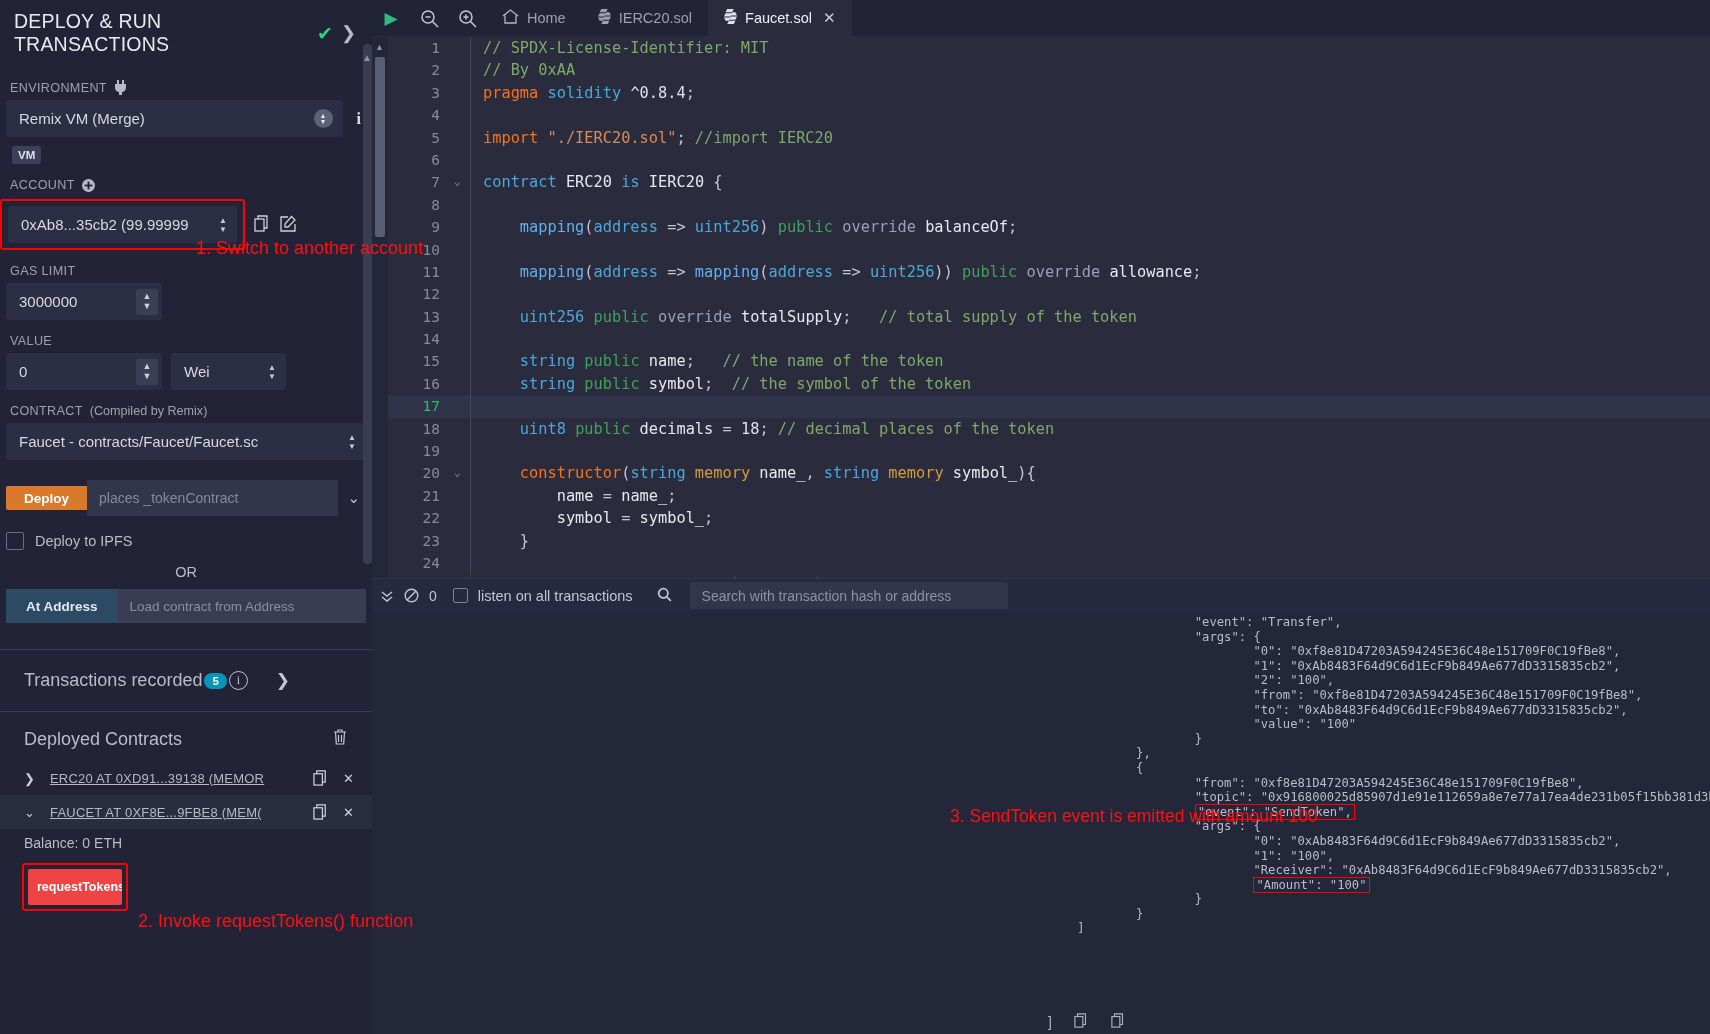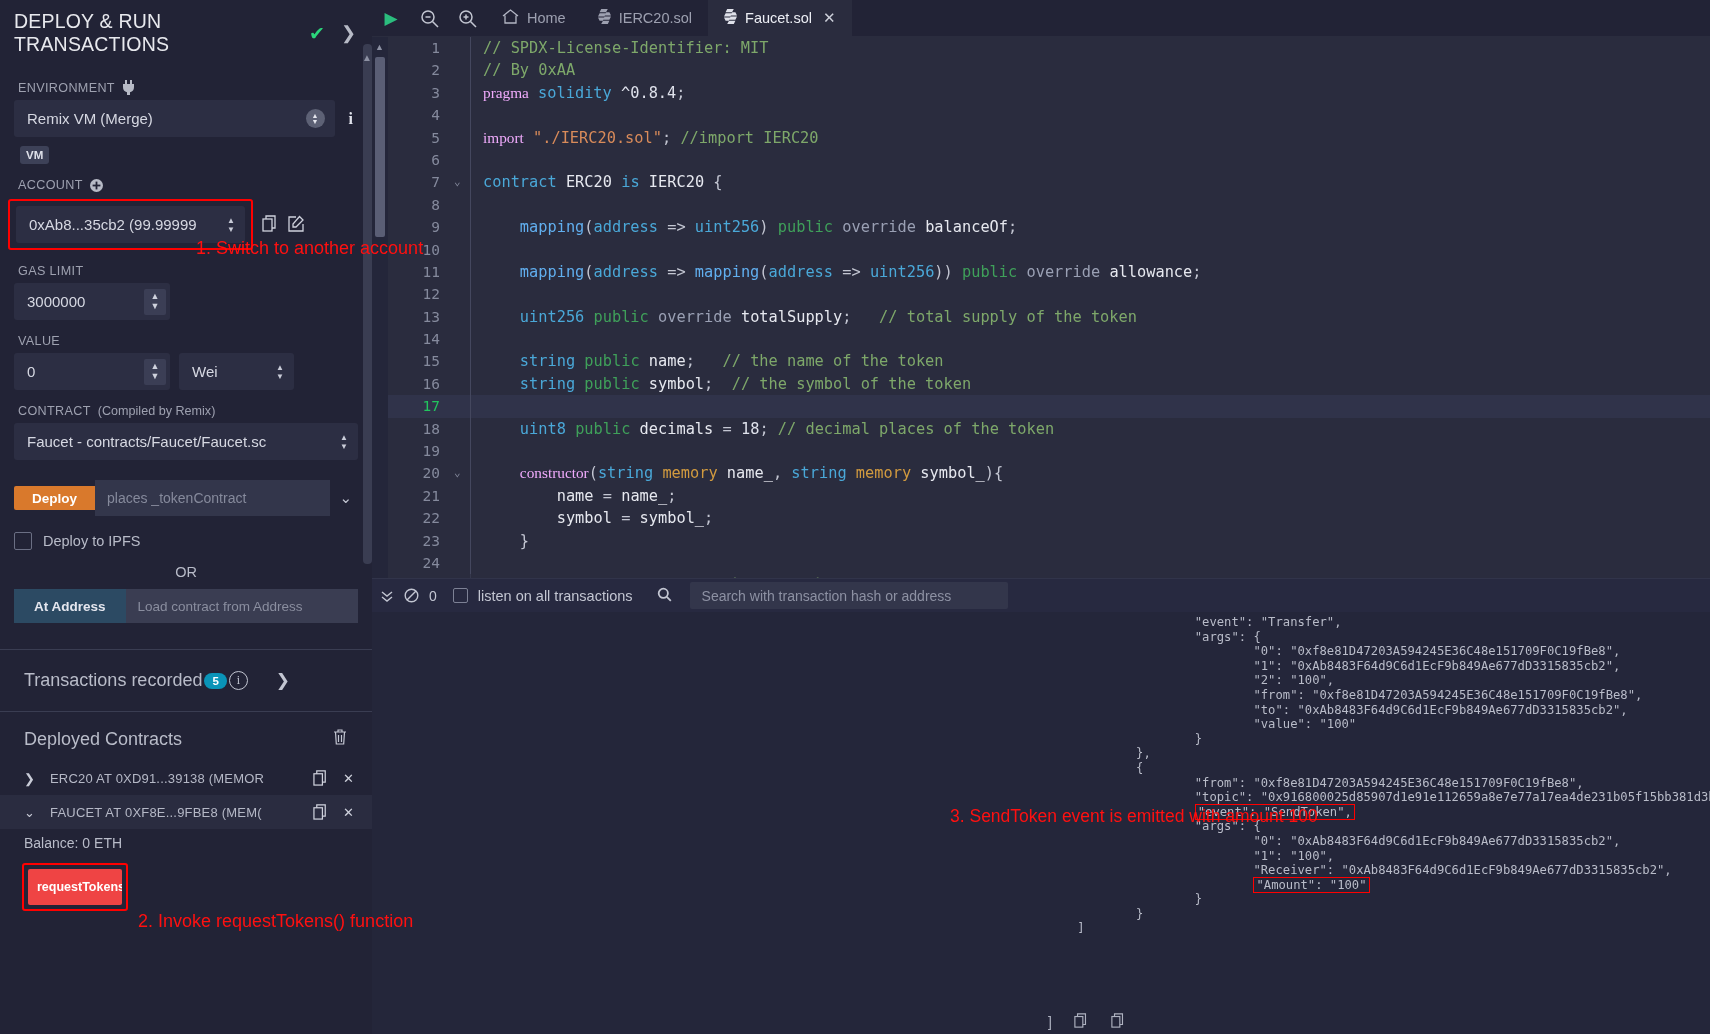--- a/index.html
+++ b/index.html
@@ -16,30 +16,30 @@
   .sidebar {
     width: 372px; height: 1034px;
     background: #222336;
     position: relative;
     flex: 0 0 372px;
     overflow: hidden;
   }
   .panel-header {
     display: flex; align-items: center;
     padding: 10px 12px 10px 14px;
-    gap: 16px;
+    gap: 8px;
   }
   .panel-title {
     font-size: 19.5px; letter-spacing: .2px;
     color: #e8e9ee; font-weight: 400;
   }
   .check-icon { color: #2bd67b; font-size: 19px; line-height: 1; }
   .chev-right { color: #b7bac6; font-size: 18px; margin-left: auto; margin-right: 4px; }
 
-  .sect { padding: 0 14px; }
+  .sect { padding: 0 6px; }
   .lbl {
     color: #9ea1b0; font-size: 12.6px; letter-spacing: .35px;
     margin: 14px 0 5px 4px; display: flex; align-items: center; gap: 7px;
     text-transform: uppercase;
   }
   .lbl .sub { text-transform: none; font-size: 12.6px; letter-spacing: 0; }
   .plug-icon, .plus-icon { color: #b7bac6; display: inline-flex; }
 
   .field-row { display: flex; align-items: center; gap: 9px; }
   .select-box {
@@ -138,21 +138,21 @@
     padding: 16px 24px 10px 24px; color: #b9bcc9; font-size: 18px;
   }
   .trash { margin-left: auto; color: #c3c6d2; }
 
   .contract-row {
     display: flex; align-items: center; gap: 14px;
     padding: 9px 18px 9px 24px; color: #b5b8c6; font-size: 13px;
     letter-spacing: .2px;
   }
   .contract-row.active { background: #2a2c40; }
-  .contract-row .nm { flex: 1; overflow: hidden; white-space: nowrap; }
+  .contract-row .nm { flex: 1; overflow: hidden; white-space: nowrap; text-decoration: underline; }
   .caret { color: #c9ccd8; font-size: 13px; width: 12px; }
   .bal { color: #b9bcc9; font-size: 14px; padding: 6px 24px 4px 24px; }
 
   .req-wrap {
     border: 2px solid #ff0000; border-radius: 3px; display: inline-block;
     margin: 8px 0 0 22px; padding: 4px;
   }
   .req-btn {
     background: #ef4444; color: #fff; font-size: 12.5px; font-weight: bold;
     border: none; border-radius: 2px; height: 36px; width: 94px;
@@ -218,21 +218,21 @@
   .cl { display: flex; height: 22.4px; }
   .cl.hl { background: #30334a; }
   .ln {
     width: 66px; text-align: right; padding-right: 14px; color: #858a9d;
     flex: 0 0 66px; font-size: 14.5px;
   }
   .cl.hl .ln { color: #22c55e; }
   .fold { width: 16px; color: #868b9e; flex: 0 0 16px; font-size: 11px; }
   .gut { border-left: 1px solid #44475e; margin-left: 0; padding-left: 12px; flex: 1; }
   .cm { color: #7ea86a; }
-  .kw { color: #f0abfc; font-family: Liberation Serif, serif; }
+  .kw { color: #f97316; }
   .ty { color: #4aa8d8; }
   .st { color: #d98b5a; }
   .id { color: #e6e8ef; }
   .fn { color: #61afef; }
   .pb { color: #3fa05a; }
   .ov { color: #9aa0b4; }
   .nu { color: #dfe2ec; }
   .mm { color: #d19a3f; }
   .op { color: #c3c6d2; }
   .faded { opacity: .45; }

